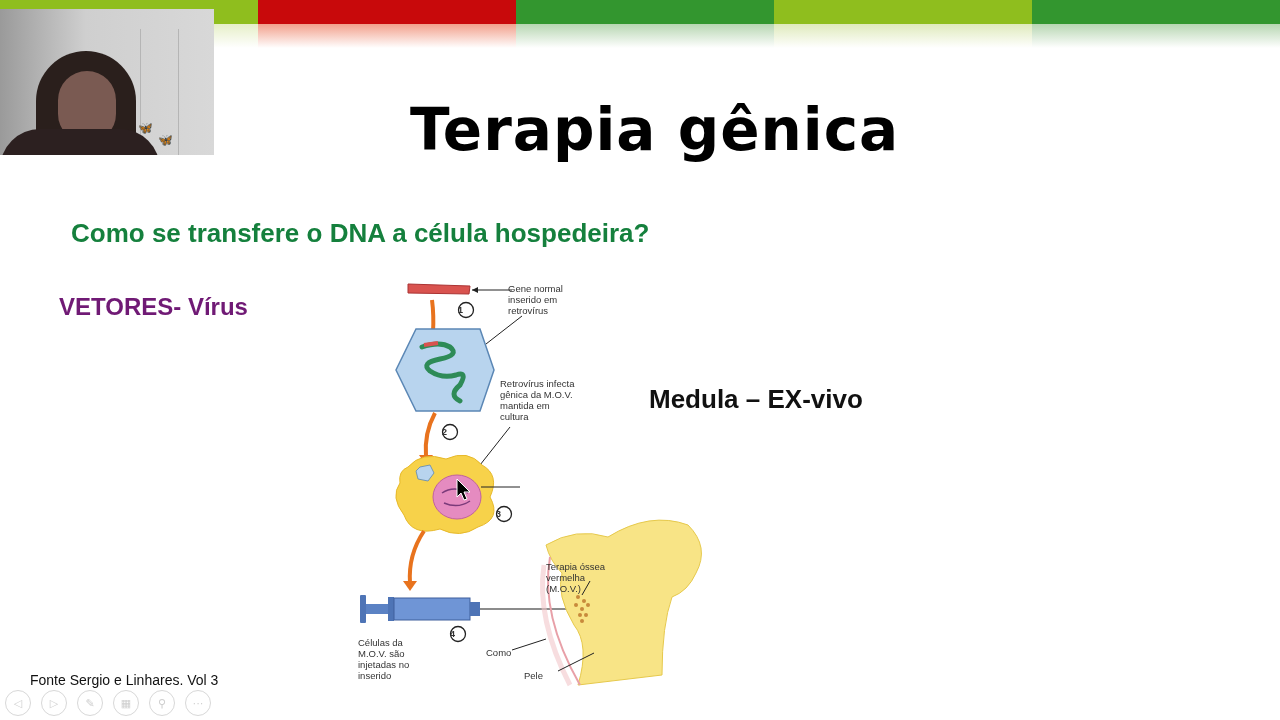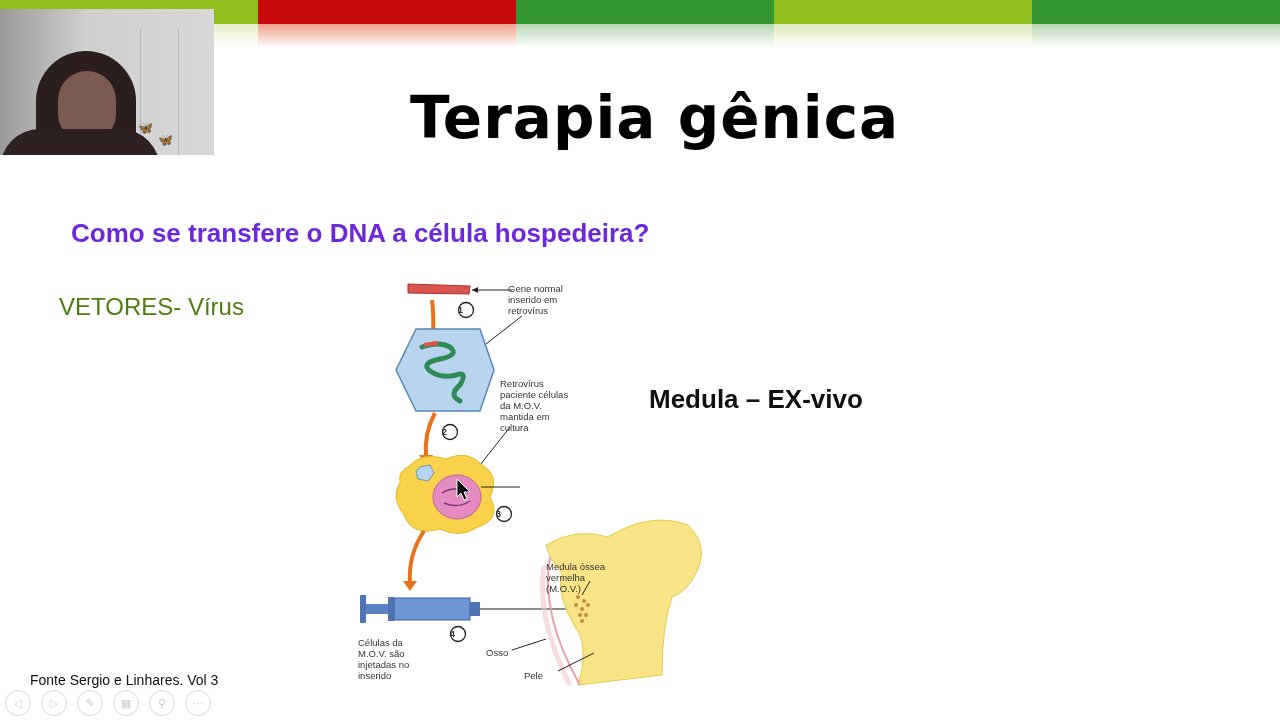--- a/index.html
+++ b/index.html
@@ -7,23 +7,23 @@
   .topbar { position:absolute; top:0; left:0; width:1280px; height:48px; display:flex; }
   .seg { flex:0 0 258px; height:48px; position:relative; }
   .seg .solid { height:24px; }
   .seg .fade { height:24px; }
   .webcam { position:absolute; left:0; top:9px; width:214px; height:146px; background:linear-gradient(90deg,#9a9a9a 0%,#cfcfcf 40%,#d8d8d8 100%); overflow:hidden; }
   .webcam .wall-line { position:absolute; top:20px; width:1px; height:126px; background:#b5b5b5; }
   .webcam .head { position:absolute; left:36px; top:42px; width:100px; height:120px; border-radius:50px 50px 30px 30px; background:#2a1f1c; }
   .webcam .face { position:absolute; left:58px; top:62px; width:58px; height:72px; border-radius:30px; background:#7a5a52; }
   .webcam .shoulders { position:absolute; left:0; top:120px; width:160px; height:40px; border-radius:40px 40px 0 0; background:#2c2020; }
   .webcam .bfly { position:absolute; font-size:12px; color:#444; }
-  .title { position:absolute; left:410px; top:84px; font-size:58px; font-weight:bold; color:#000; letter-spacing:1px; font-family:"DejaVu Sans", sans-serif; }
-  .question { position:absolute; left:71px; top:218px; font-size:26px; font-weight:bold; color:#6d28d9; }
-  .vetores { position:absolute; left:59px; top:293px; font-size:24px; font-weight:normal; color:#4d7c0f; }
+  .title { position:absolute; left:410px; top:96px; font-size:58px; font-weight:bold; color:#000; letter-spacing:1px; font-family:"DejaVu Sans", sans-serif; }
+  .question { position:absolute; left:71px; top:218px; font-size:26px; font-weight:bold; color:#15803d; }
+  .vetores { position:absolute; left:59px; top:293px; font-size:24px; font-weight:bold; color:#701a75; }
   .exvivo { position:absolute; left:649px; top:384px; font-size:26px; font-weight:bold; color:#111; }
   .source { position:absolute; left:30px; top:672px; font-size:14px; color:#111; }
   .diagram { position:absolute; left:350px; top:275px; width:360px; height:415px; }
   .lbl { position:absolute; font-size:9.5px; color:#333; text-align:left; line-height:11px; }
   .ctrls { position:absolute; left:5px; top:690px; display:flex; gap:10px; }
   .ctrl { width:24px; height:24px; border:1px solid #d8d8d8; border-radius:50%; display:flex; align-items:center; justify-content:center; color:#cfcfcf; font-size:11px; }
   .cursor { position:absolute; left:456px; top:478px; }
 </style>
 </head>
 <body>
@@ -116,24 +116,24 @@
         <circle cx="238" cy="330" r="2"></circle>
         <circle cx="230" cy="340" r="2"></circle>
       <circle cx="236" cy="340" r="2"></circle>
         <circle cx="232" cy="346" r="2"></circle>
     </g>
     <line x1="240" y1="306" x2="232" y2="320" stroke="#222" stroke-width="1"></line>
     <line x1="162" y1="375" x2="196" y2="364" stroke="#222" stroke-width="1"></line>
     <line x1="208" y1="396" x2="244" y2="378" stroke="#222" stroke-width="1"></line>
   </svg>
   <div class="lbl" style="left:158px;top:8px;width:60px">Gene normal inserido em retrovírus</div>
-  <div class="lbl" style="left:150px;top:103px;width:78px">Retrovírus paciente células da M.O.V. mantida em cultura</div>
-  <div class="lbl" style="left:196px;top:286px;width:74px">Medula óssea vermelha (M.O.V.)</div>
+  <div class="lbl" style="left:150px;top:103px;width:78px">Retrovírus infecta gênica da M.O.V. mantida em cultura</div>
+  <div class="lbl" style="left:196px;top:286px;width:74px">Terapia óssea vermelha (M.O.V.)</div>
   <div class="lbl" style="left:8px;top:362px;width:74px">Células da M.O.V. são injetadas no inserido</div>
-  <div class="lbl" style="left:136px;top:372px;width:26px">Osso</div>
+  <div class="lbl" style="left:136px;top:372px;width:26px">Como</div>
   <div class="lbl" style="left:174px;top:395px;width:26px">Pele</div>
   <div class="lbl" style="left:108px;top:30px;width:16px;font-size:9px;font-weight:bold">1</div>
   <div class="lbl" style="left:92px;top:152px;width:16px;font-size:9px;font-weight:bold">2</div>
   <div class="lbl" style="left:146px;top:234px;width:16px;font-size:9px;font-weight:bold">3</div>
   <div class="lbl" style="left:100px;top:354px;width:16px;font-size:9px;font-weight:bold">4</div>
 </div>
 
 <svg class="cursor" width="16" height="24" viewBox="0 0 16 24">
   <path d="M1 1 L1 19 L5 15 L8 22 L11 21 L8 14 L14 14 Z" fill="#000" stroke="#fff" stroke-width="1"></path>
 </svg>

